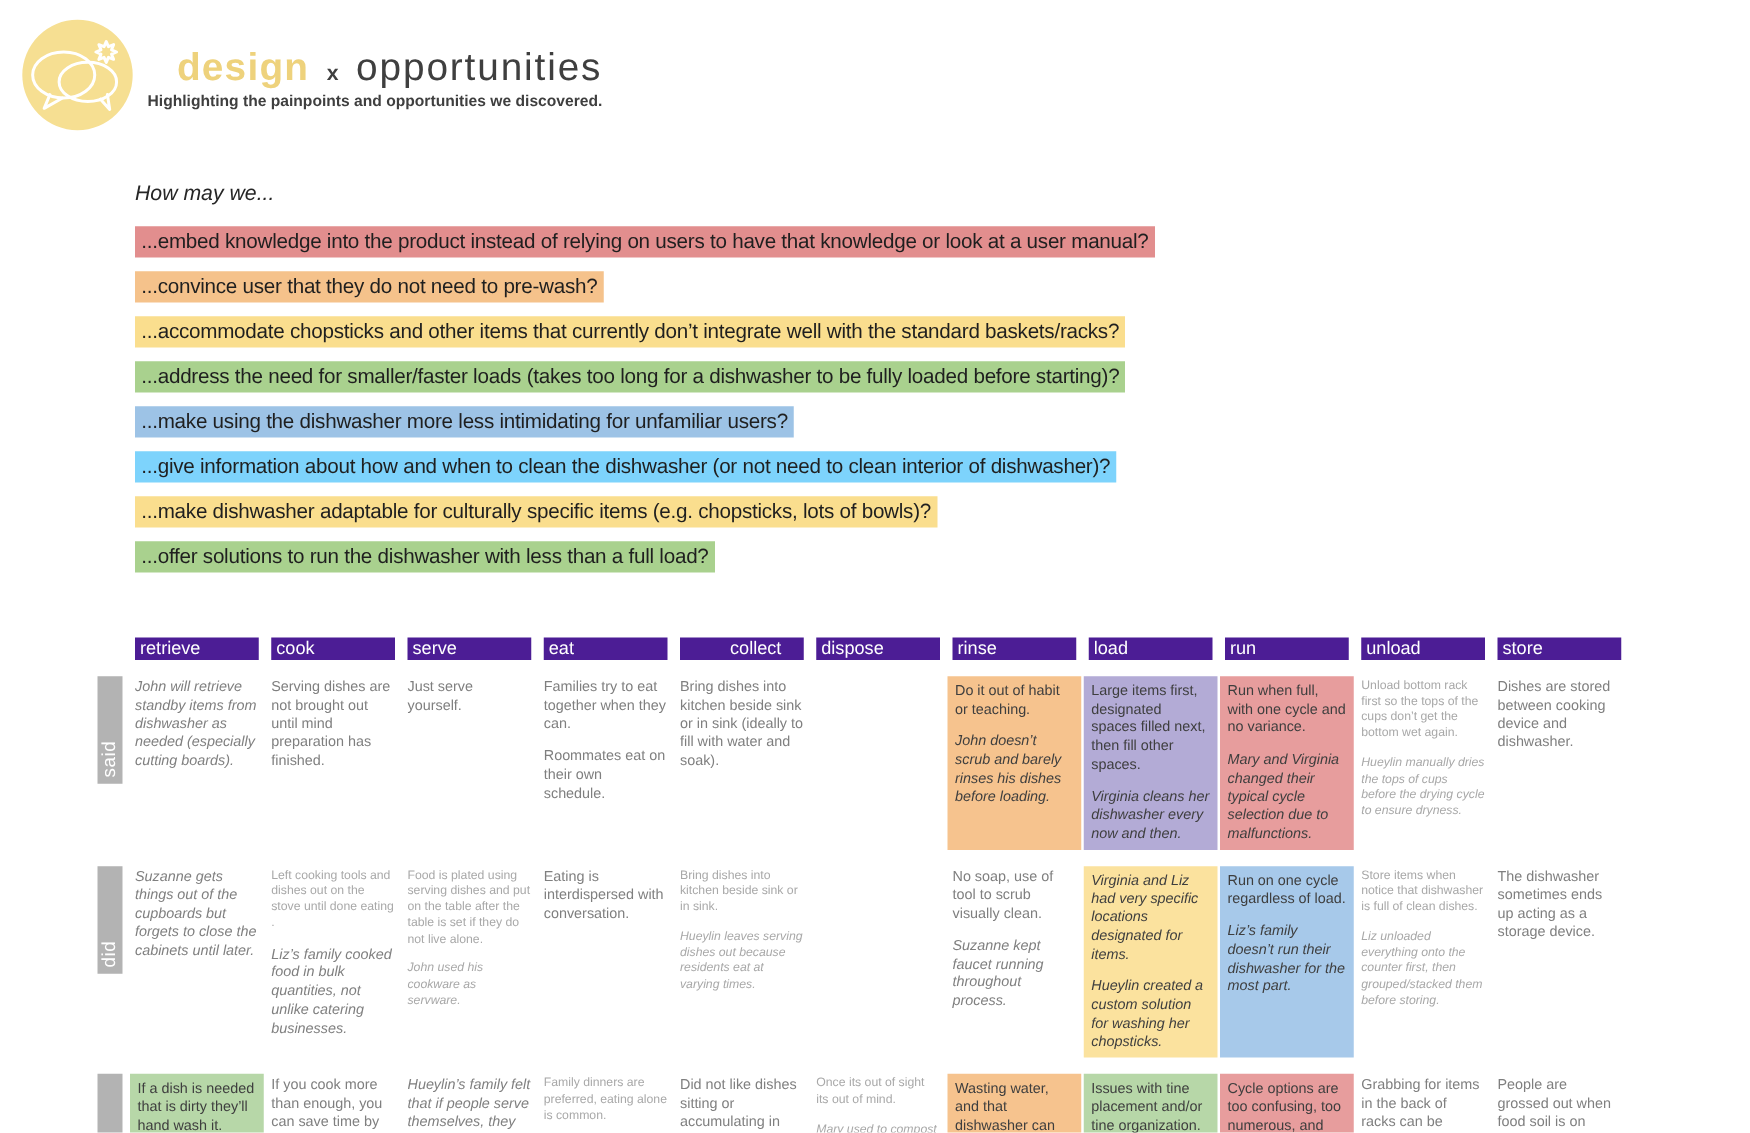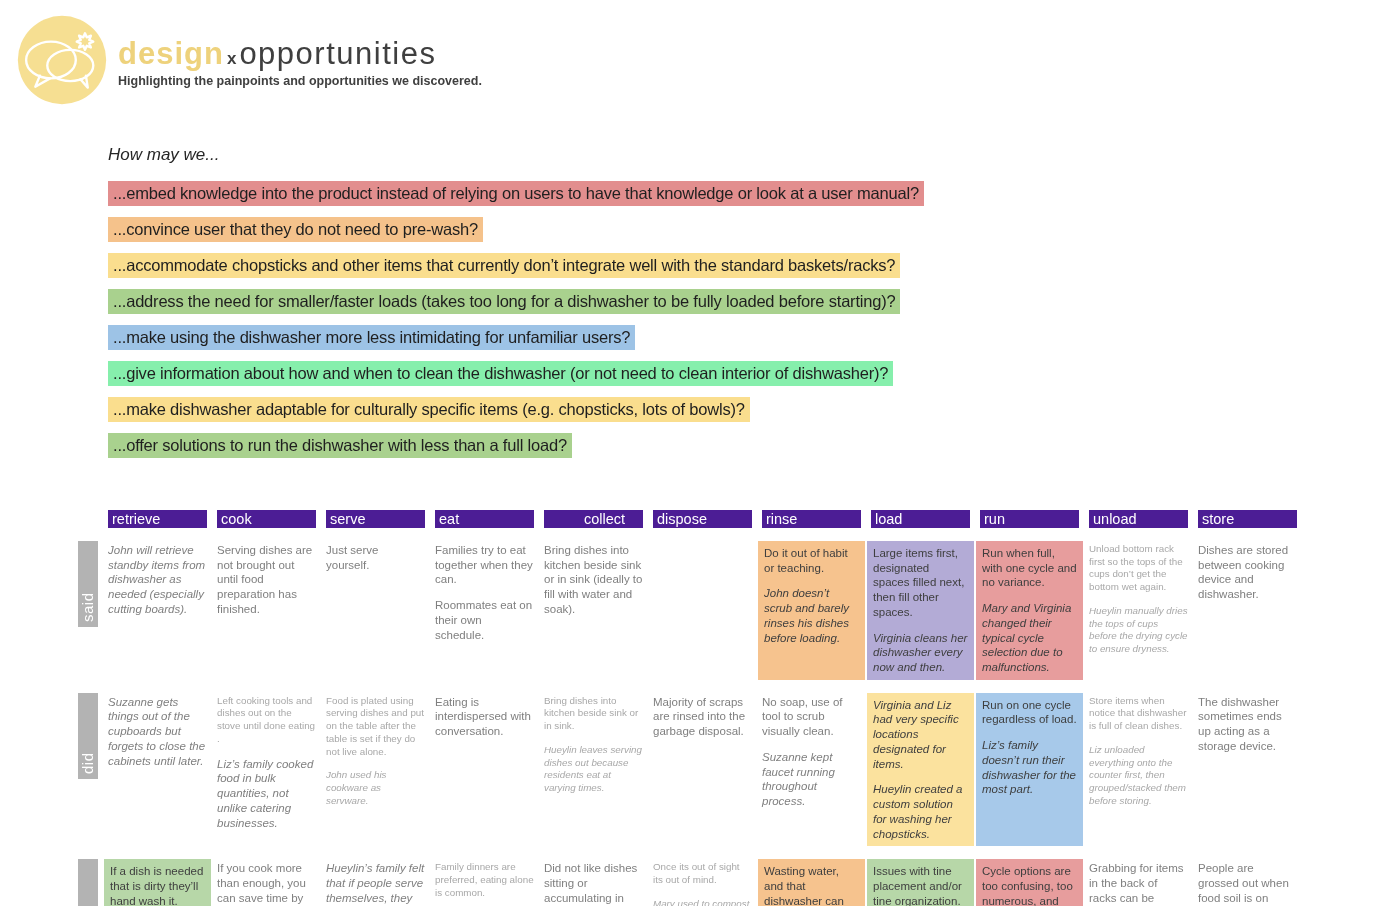--- a/index.html
+++ b/index.html
@@ -7,21 +7,21 @@
   body {
     width: 1400px; height: 906px;
     background: #ffffff;
     font-family: "Liberation Sans", sans-serif;
     position: relative;
     overflow: hidden;
   }
   
   .logo { position: absolute; left: 16px; top: 14px; width: 92px; height: 92px; }
   .titleblock { position: absolute; left: 118px; top: 36px; }
-  .titleline { display: flex; align-items: baseline; gap: 3px; }
+  .titleline { display: flex; align-items: baseline; gap: 14px; justify-content: flex-end; }
   .t-accent { font-size: 31px; font-weight: 700; color: #eed27c; letter-spacing: 1px; }
   .t-x { font-size: 17px; font-weight: 700; color: #3f3f3f; }
   .t-rest { font-size: 31px; font-weight: 300; color: #3f3f3f; letter-spacing: 1.5px; }
   .subtitle { font-size: 12.5px; font-weight: 700; color: #3f3f3f; margin-top: 2px; }
 
   
   .hmw { position: absolute; left: 108px; top: 145px; width: 1100px; }
   .hmw-heading { font-style: italic; font-size: 17px; color: #262626; margin: 0 0 16px 0; font-weight: 400; }
   .hmw-line { margin-bottom: 11px; }
   .hmw-line span {
@@ -85,21 +85,21 @@
 </div>
 
 <div class="hmw">
   <p class="hmw-heading">How may we...</p>
   <div id="hmw-list">
       <div class="hmw-line"><span style="background: rgb(226, 142, 142);">...embed knowledge into the product instead of relying on users to have that knowledge or look at a user manual?</span></div>
       <div class="hmw-line"><span style="background: rgb(245, 194, 139);">...convince user that they do not need to pre-wash?</span></div>
       <div class="hmw-line"><span style="background: rgb(250, 222, 142);">...accommodate chopsticks and other items that currently don’t integrate well with the standard baskets/racks?</span></div>
       <div class="hmw-line"><span style="background: rgb(169, 209, 142);">...address the need for smaller/faster loads (takes too long for a dishwasher to be fully loaded before starting)?</span></div>
       <div class="hmw-line"><span style="background: rgb(157, 195, 230);">...make using the dishwasher more less intimidating for unfamiliar users?</span></div>
-      <div class="hmw-line"><span style="background: #86efac;">...give information about how and when to clean the dishwasher (or not need to clean interior of dishwasher)?</span></div>
+      <div class="hmw-line"><span style="background: #7dd3fc;">...give information about how and when to clean the dishwasher (or not need to clean interior of dishwasher)?</span></div>
       <div class="hmw-line"><span style="background: rgb(250, 222, 142);">...make dishwasher adaptable for culturally specific items (e.g. chopsticks, lots of bowls)?</span></div>
       <div class="hmw-line"><span style="background: rgb(169, 209, 142);">...offer solutions to run the dishwasher with less than a full load?</span></div>
     </div>
 </div>
 
 <div class="matrix" id="matrix">
     <div class="colhead" style="grid-area: 1 / 2;">retrieve</div>
     <div class="colhead" style="grid-area: 1 / 3;">cook</div>
     <div class="colhead" style="grid-area: 1 / 4;">serve</div>
     <div class="colhead" style="grid-area: 1 / 5;">eat</div>
@@ -108,21 +108,21 @@
     <div class="colhead" style="grid-area: 1 / 8;">rinse</div>
     <div class="colhead" style="grid-area: 1 / 9;">load</div>
     <div class="colhead" style="grid-area: 1 / 10;">run</div>
     <div class="colhead" style="grid-area: 1 / 11;">unload</div>
     <div class="colhead" style="grid-area: 1 / 12;">store</div>
     <div class="rowbar" style="grid-area: 2 / 1;">said</div>
     <div class="cell" style="grid-area: 2 / 2;">
       <p class="i ">John will retrieve standby items from dishwasher as needed (especially cutting boards).</p>
     </div>
     <div class="cell" style="grid-area: 2 / 3;">
-      <p class="">Serving dishes are not brought out until food preparation has finished.</p>
+      <p class="">Serving dishes are not brought out until mind preparation has finished.</p>
     </div>
     <div class="cell" style="grid-area: 2 / 4;">
       <p class="">Just serve yourself.</p>
     </div>
     <div class="cell" style="grid-area: 2 / 5;">
       <p class="">Families try to eat together when they can.</p>
       <p class="">Roommates eat on their own schedule.</p>
     </div>
     <div class="cell" style="grid-area: 2 / 6;">
       <p class="">Bring dishes into kitchen beside sink or in sink (ideally to fill with water and soak).</p>
@@ -158,23 +158,20 @@
       <p class="s">Food is plated using serving dishes and put on the table after the table is set if they do not live alone.</p>
       <p class="i s">John used his cookware as servware.</p>
     </div>
     <div class="cell" style="grid-area: 3 / 5;">
       <p class="">Eating is interdispersed with conversation.</p>
     </div>
     <div class="cell" style="grid-area: 3 / 6;">
       <p class="s">Bring dishes into kitchen beside sink or in sink.</p>
       <p class="i s">Hueylin leaves serving dishes out because residents eat at varying times.</p>
     </div>
-    <div class="cell" style="grid-area: 3 / 7;">
-      <p class="">Majority of scraps are rinsed into the garbage disposal.</p>
-    </div>
     <div class="cell" style="grid-area: 3 / 8;">
       <p class="">No soap, use of tool to scrub visually clean.</p>
       <p class="i ">Suzanne kept faucet running throughout process.</p>
     </div>
     <div class="cell hl" style="background: rgb(251, 226, 158); min-height: 88px; grid-area: 3 / 9;">
       <p class="i ">Virginia and Liz had very specific locations designated for items.</p>
       <p class="i ">Hueylin created a custom solution for washing her chopsticks.</p>
     </div>
     <div class="cell hl" style="background: rgb(167, 201, 234); min-height: 88px; grid-area: 3 / 10;">
       <p class="">Run on one cycle regardless of load.</p>

